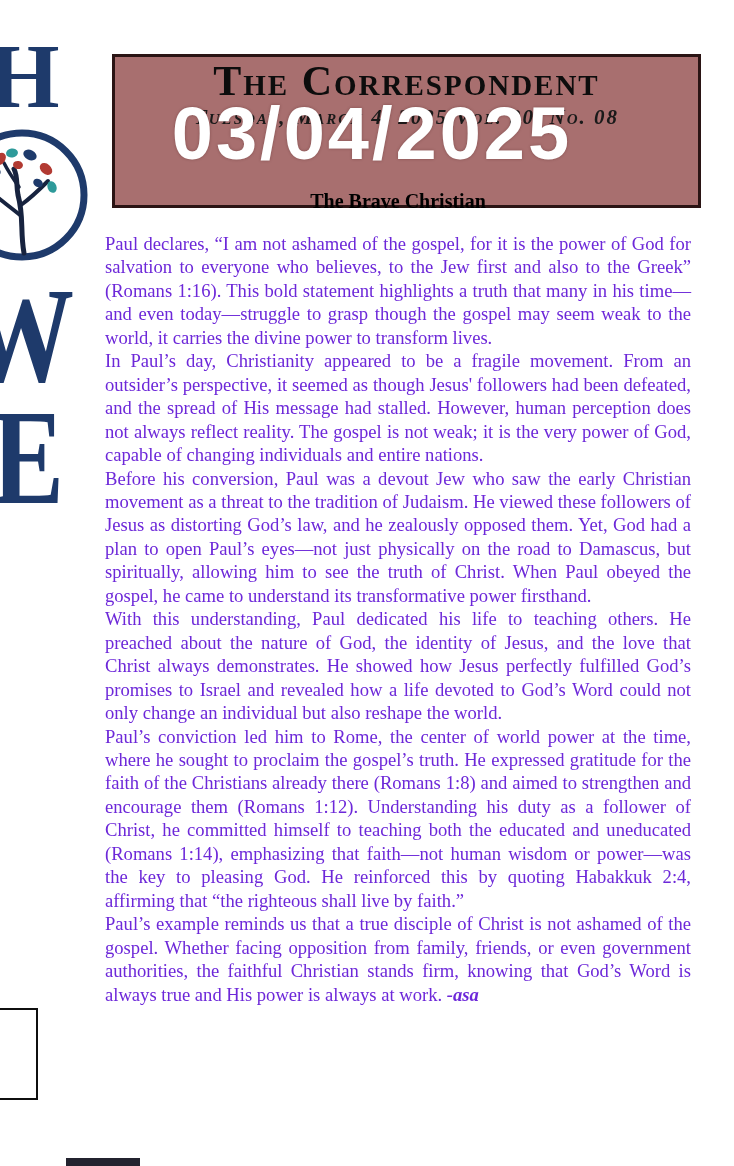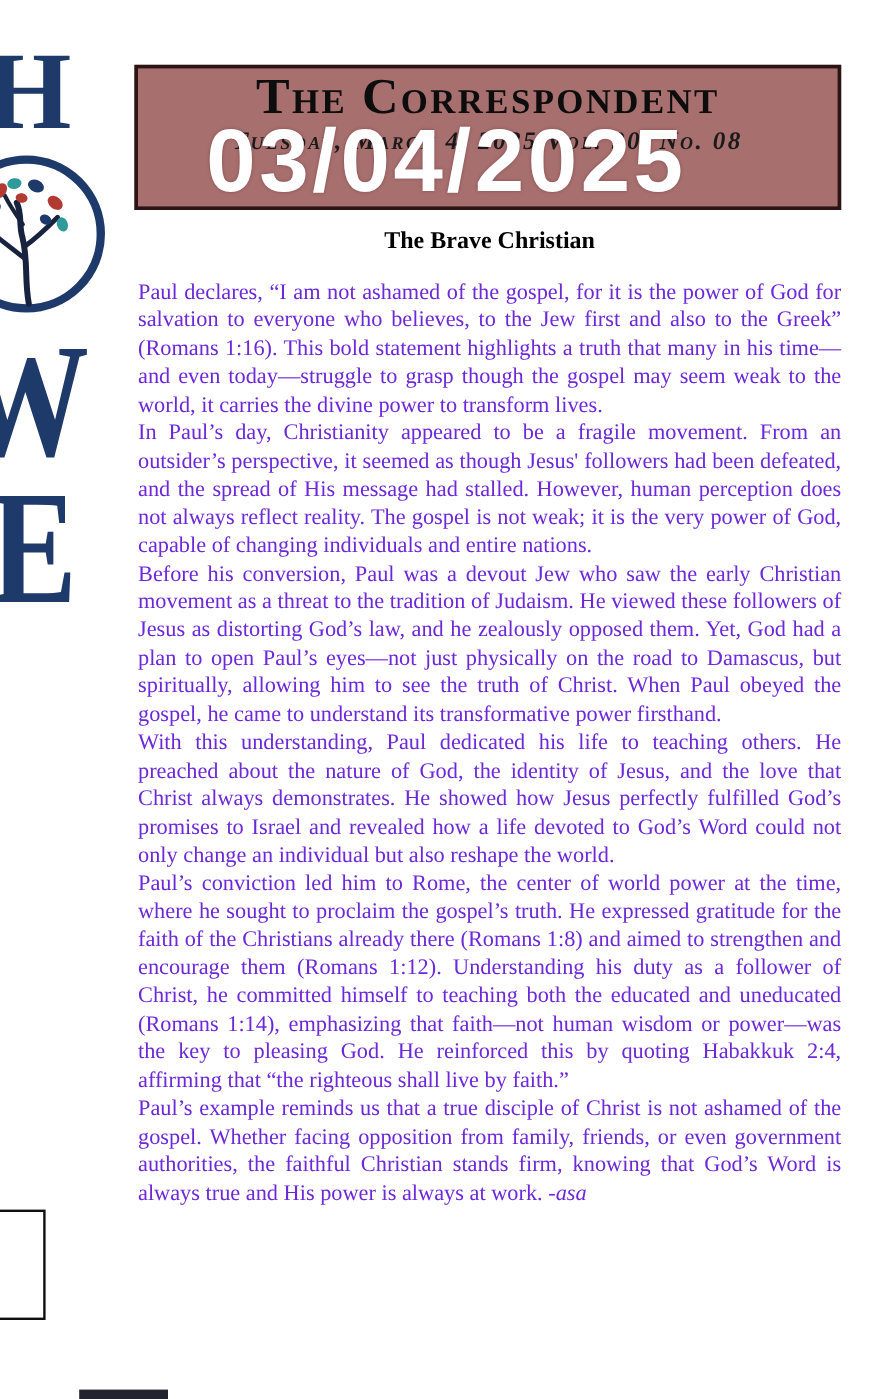--- a/index.html
+++ b/index.html
@@ -13,21 +13,21 @@
     position:absolute; font-family:"Liberation Serif", serif; font-weight:bold;
     color:#1e3a6b; line-height:1; transform-origin:top left;
   }
   .letter-h { font-size:92px; left:-12px; top:30px; }
   .letter-w { font-size:108px; left:-34px; top:268px; transform:scaleY(1.25); }
   .letter-e { font-size:108px; left:-8px;  top:390px; transform:scaleY(1.25); }
   .logo-o  { position:absolute; left:-48px; top:124px; width:140px; height:142px; }
 
   
   .masthead {
-    position:absolute; left:112px; top:54px; width:589px; height:121px;
+    position:absolute; left:112px; top:54px; width:589px; height:154px;
     background:#a86f6f; border:3px solid #2a1414; text-align:center; overflow:hidden;
   }
   .masthead-title {
     margin-top:2px; font-size:42px; font-weight:bold; font-variant:small-caps;
     letter-spacing:2px; color:#0d0d0d; line-height:1.05;
   }
   .masthead-subtitle {
     margin-top:1px; font-size:21px; font-weight:bold; font-variant:small-caps;
     letter-spacing:2px; color:#1a1a1a; line-height:1.1;
   }
@@ -36,24 +36,24 @@
     letter-spacing:2px; color:#1a1a1a; line-height:1.1;font-style:italic;
   }
   .date-overlay {
     position:absolute; left:146px; top:97px; width:452px; text-align:center;
     font-family:"Liberation Sans", sans-serif; font-weight:bold; font-size:74px;
     line-height:1; letter-spacing:3px; color:#ffffff; z-index:5;
     text-shadow:0 0 3px rgba(60,20,20,0.35);
   }
 
   
-  .article { position:absolute; left:115px; top:190px; width:586px; }
+  .article { position:absolute; left:105px; top:190px; width:586px; }
   .article-title { text-align:center; font-size:20px; font-weight:bold; color:#000; margin-bottom:19px; }
   .article p { font-size:18.6px; line-height:23.45px; text-align:justify; color:#6d28d9; }
-  .sig { font-weight:normal; font-style:italic; }
+  .sig { font-weight:bold; font-style:italic; }
 
   
   .corner-box { position:absolute; left:-8px; top:1008px; width:46px; height:92px; background:#ffffff; border:2px solid #0f0f0f; }
   .bottom-mark { position:absolute; left:66px; top:1158px; width:74px; height:8px; background:#23232f; }
 </style>
 </head>
 <body>
 
 <div class="page">
 

